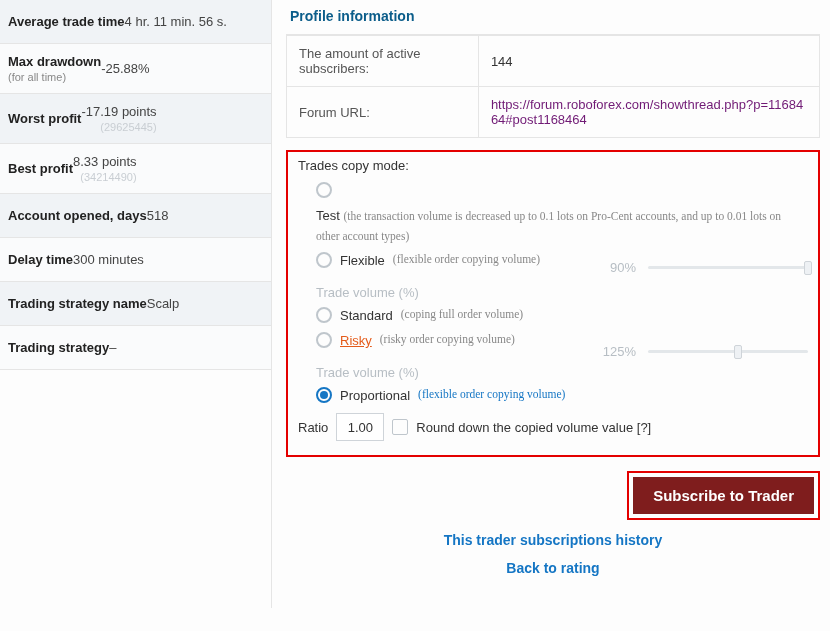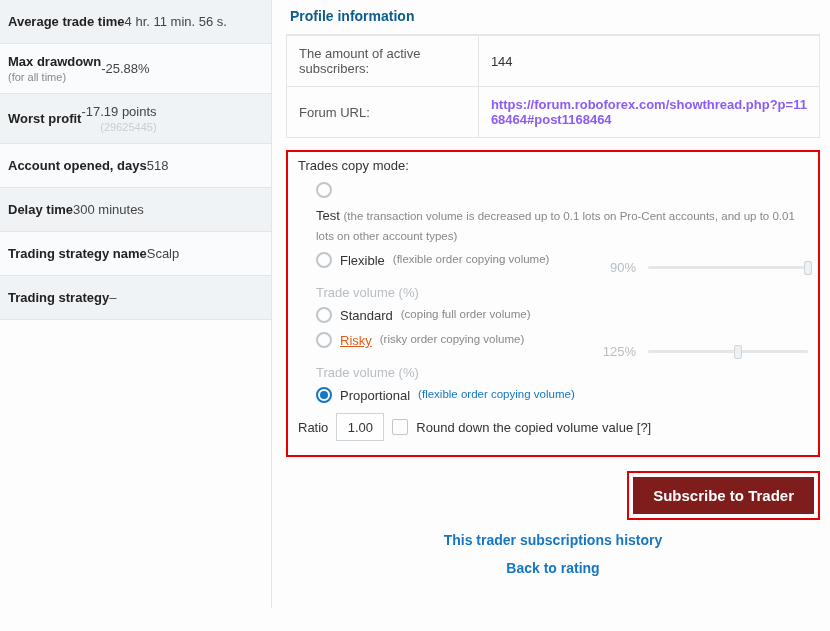--- a/index.html
+++ b/index.html
@@ -73,24 +73,23 @@
     border: 1px solid #e5e5e5;
     padding: 10px 12px;
     vertical-align: middle;
     font-size: 13px;
   }
   .info-table td:first-child {
     width: 36%;
     color: #555;
   }
   .link {
-    color: #8b5cf6;
+    color: #701a75;
     text-decoration: none;
     word-break: break-all;
-    font-weight: bold;
   }
   .red-box {
     border: 2px solid #e40000;
     padding: 6px 10px 14px 10px;
     margin-bottom: 14px;
     position: relative;
   }
   .section-label {
     font-size: 13px;
     color: #333;
@@ -122,21 +121,21 @@
     border-color: #1576c4;
   }
   .radio-circ.active::after {
     content: "";
     width: 8px;
     height: 8px;
     background: #1576c4;
     border-radius: 50%;
   }
   .radio-text { color: #333; font-size: 13px; }
-  .radio-note { color: #888; font-size: 11.5px; }
+  .radio-note { color: #888; font-size: 11.5px; font-family: Liberation Serif, serif; }
   .radio-note.blue { color: #1576c4; }
   .risky { color: #e45b1a; text-decoration: underline; }
   .vol-label {
     color: #b7bec4;
     font-size: 13px;
     margin: 14px 0 6px 18px;
   }
   .slider-row {
     position: absolute;
     right: 10px;
@@ -242,20 +241,27 @@
         <span>Max drawdown</span>
         <span class="sub-label">(for all time)</span>
       </span>
       <span class="stat-val">-25.88%</span>
     </div>
     <div class="stat-row">
       <span class="stat-label">Worst profit</span>
       <span class="stat-val">
         <span>-17.19 points</span>
         <span class="val-sub">(29625445)</span>
+      </span>
+    </div>
+    <div class="stat-row">
+      <span class="stat-label">Best profit</span>
+      <span class="stat-val">
+        <span>8.33 points</span>
+        <span class="val-sub">(34214490)</span>
       </span>
     </div>
     <div class="stat-row">
       <span class="stat-label">Account opened, days</span>
       <span class="stat-val">518</span>
     </div>
     <div class="stat-row">
       <span class="stat-label">Delay time</span>
       <span class="stat-val">300 minutes</span>
     </div>

